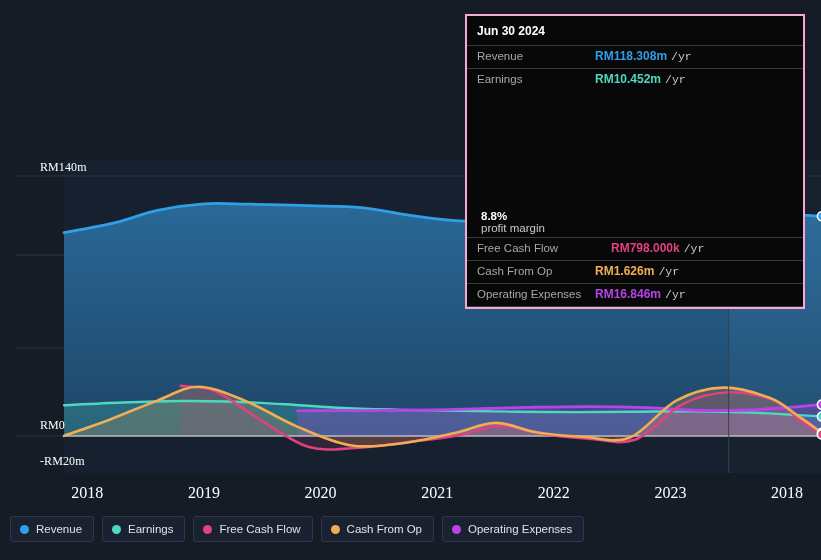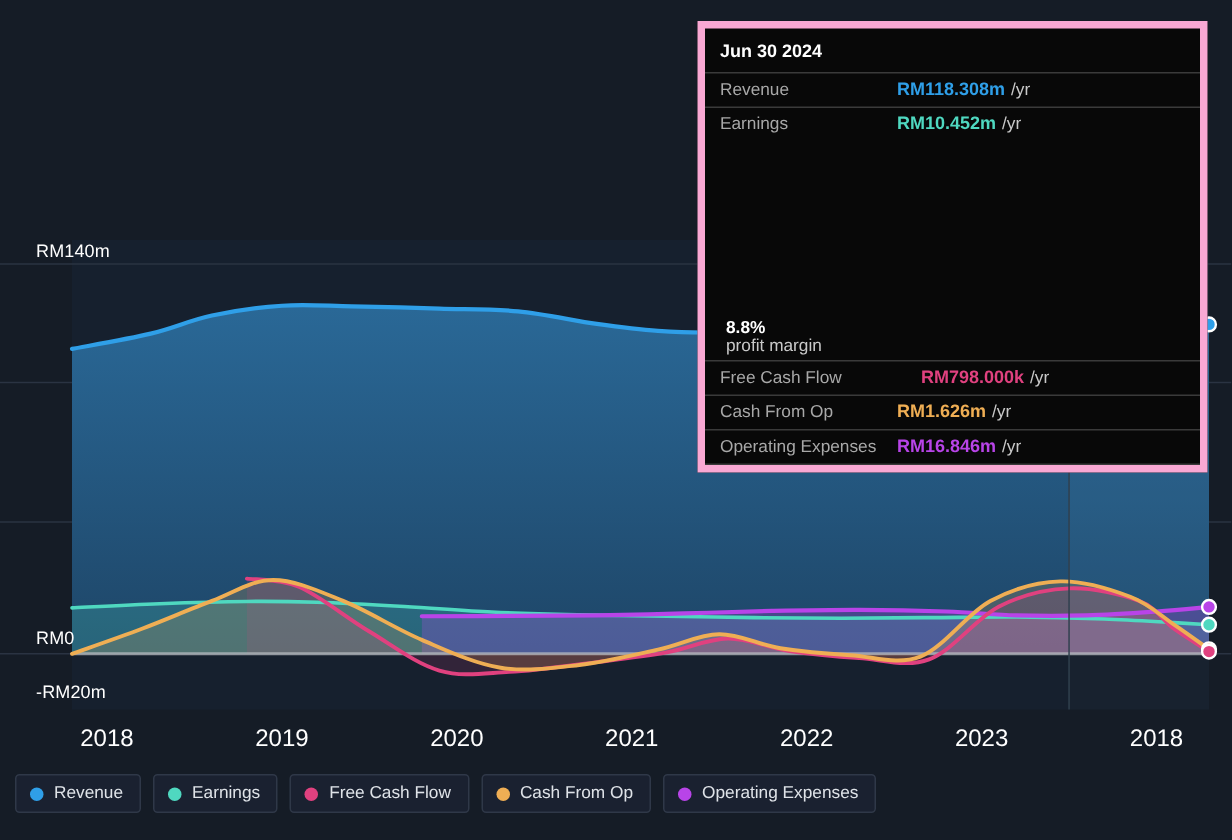--- a/index.html
+++ b/index.html
@@ -17,22 +17,22 @@
   }
   #root {
     position: absolute;
     left: 0; top: 0;
     width: 821px; height: 560px;
   }
 
   
   .chart-wrap {
     position: absolute;
-    left: 0; top: 0;
-    width: 673px; height: 505px;
+    left: 16px; top: 0;
+    width: 673px; height: 505px; font-family: Liberation Serif, serif;
   }
   .chart-svg {
     position: absolute;
     left: 0; top: 0;
   }
 
   
   .y-label {
     position: absolute;
     font-size: 12px;
@@ -48,21 +48,21 @@
     white-space: nowrap;
   }
 
   
   .tooltip {
     position: absolute;
     left: 465px;
     top: 14px;
     width: 340px;
     background: #080808;
-    border: 5px solid #f9a8d4;
+    border: 2px solid #f9a8d4;
     box-sizing: border-box;
     padding: 0;
   }
   .tt-title {
     font-size: 12px;
     font-weight: bold;
     color: #ffffff;
     padding: 8px 10px 7px 10px;
   }
   .tt-row {
@@ -82,20 +82,21 @@
   .tt-val {
     font-size: 12px;
     font-weight: bold;
     white-space: nowrap;
   }
   .tt-unit {
     font-size: 11.5px;
     color: #c9c9c9;
     margin-left: 4px;
     font-weight: normal;
+    font-family: Liberation Mono, monospace;
   }
   .tt-row.sub {
     border-top: none;
     padding-top: 1px;
     flex-direction: column;
   }
   .tt-row.sub .tt-key { width: 118px; flex: 0 0 118px; }
   .tt-margin-val {
     font-size: 11.5px;
     font-weight: bold;

